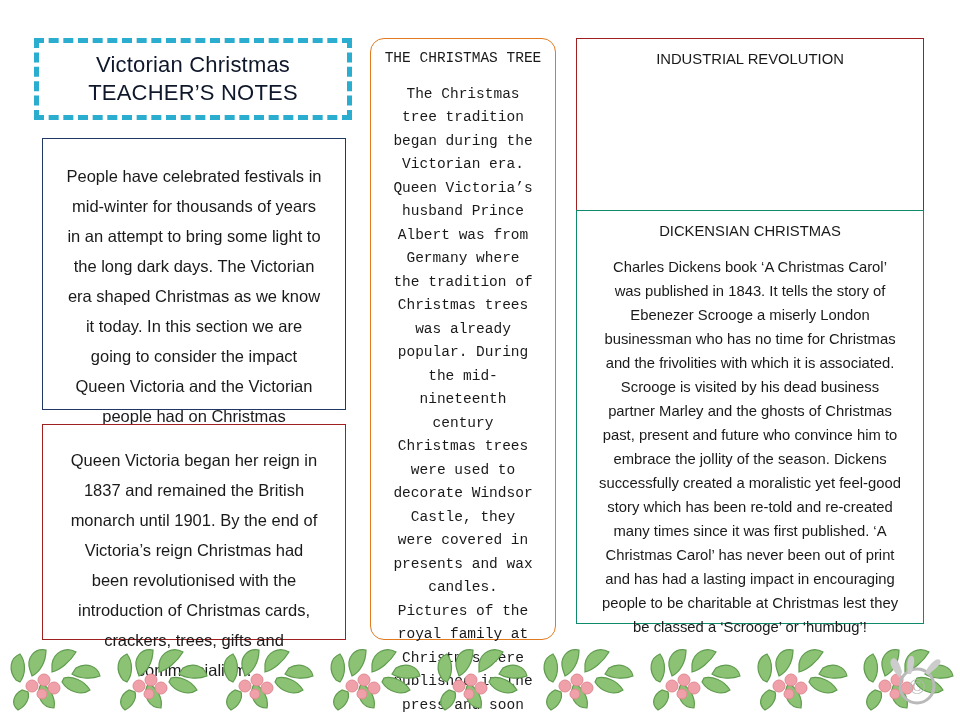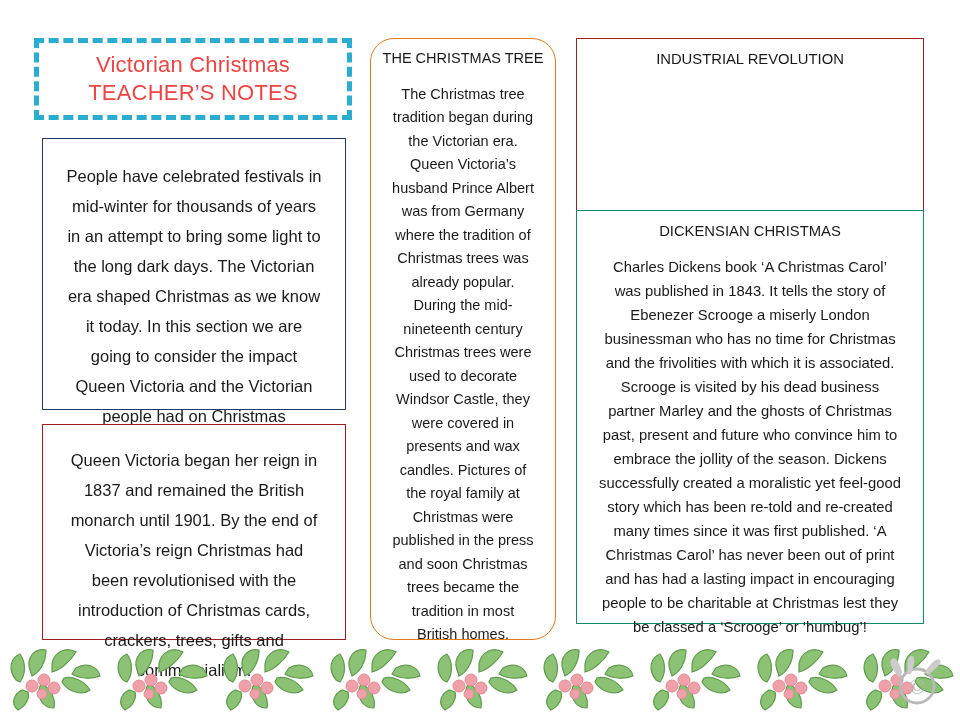--- a/index.html
+++ b/index.html
@@ -33,21 +33,21 @@
     box-sizing: border-box;
     display: flex;
     flex-direction: column;
     align-items: center;
     justify-content: center;
     background: #ffffff;
   }
   .title-line {
     font-size: 22px;
     line-height: 28px;
-    color: #ef4444;
+    color: #0f172a;
     text-align: center;
     letter-spacing: 0.2px;
   }
 
   
   .box {
     position: absolute;
     box-sizing: border-box;
     background: #ffffff;
     text-align: center;
@@ -84,24 +84,25 @@
     line-height: 30px;
   }
 
   
   .box-tree {
     left: 370px;
     top: 38px;
     width: 186px;
     height: 602px;
     border: 1.5px solid #e07b20;
-    border-radius: 24px;
+    border-radius: 14px;
     padding: 8px 9px 6px 9px;
     font-size: 14.5px;
     line-height: 23.5px;
+    font-family: Liberation Mono, monospace;
   }
 
   
   .box-industrial {
     left: 576px;
     top: 38px;
     width: 348px;
     height: 174px;
     border: 1.5px solid #a02020;
     padding: 8px 10px;

